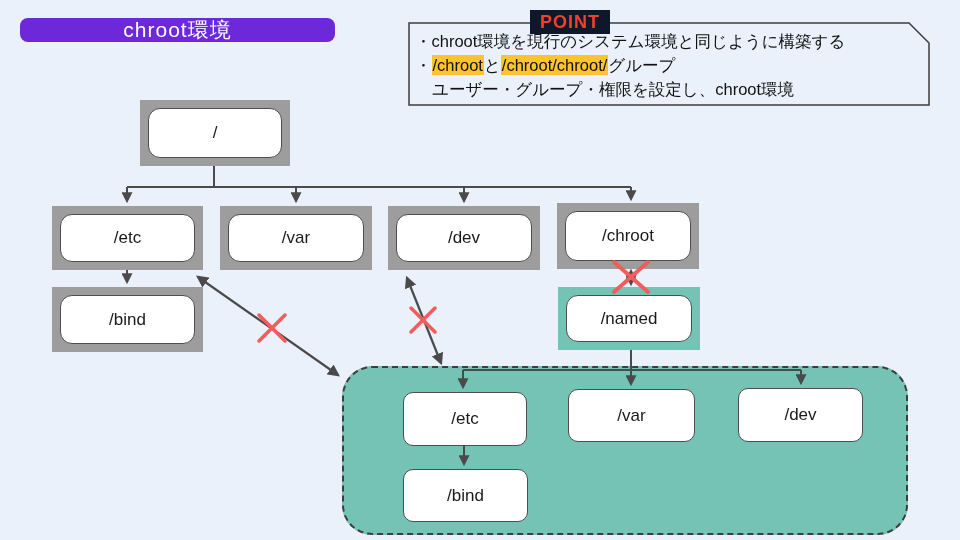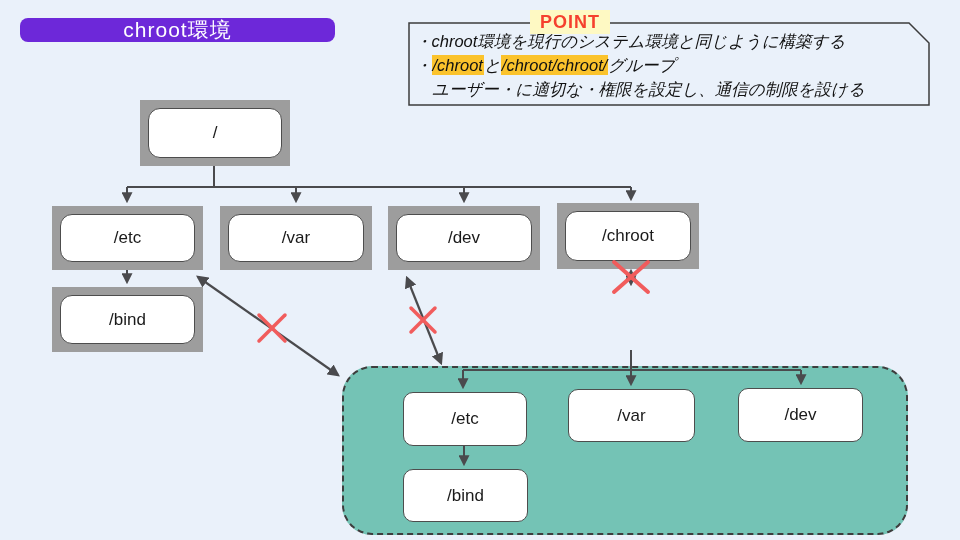--- a/index.html
+++ b/index.html
@@ -7,24 +7,24 @@
   #slide{position:relative;width:960px;height:540px;background:#eaf1fa;overflow:hidden;}
 
   
   #title-bar{position:absolute;left:20px;top:18px;width:315px;height:24px;background:#6d28d9;
     border-radius:8px;display:flex;align-items:center;justify-content:center;
     color:#ffffff;font-size:21px;font-weight:normal;letter-spacing:1px;z-index:2;}
 
   
   #point-box{position:absolute;left:408px;top:22px;width:522px;height:84px;z-index:2;}
   #point-box .frame{position:absolute;left:0;top:0;}
-  #point-heading{position:absolute;top:-12px;left:122px;padding:0 10px;background:#fef9c3;
+  #point-heading{position:absolute;top:-12px;left:122px;padding:0 10px;background:#0f172a;
     color:#f5402e;font-size:18px;font-weight:bold;letter-spacing:1px;line-height:24px;}
   #point-text{position:absolute;left:7px;top:7px;right:4px;font-size:16.5px;line-height:24px;color:#111;}
-  #point-text .row{white-space:nowrap;font-style:italic;}
+  #point-text .row{white-space:nowrap;}
   .hl{background:#fbc32c;padding:1px 1px;}
   .indent{padding-left:17px;}
 
   
   .sysnode{position:absolute;background:#9d9d9d;box-sizing:border-box;padding:8px;z-index:2;}
   .sysnode.teal{background:#74c3b5;}
   .sysnode .lbl{width:100%;height:100%;background:#ffffff;border:1.5px solid #4d4d4d;
     border-radius:12px;display:flex;align-items:center;justify-content:center;
     font-size:17px;color:#1a1a1a;box-sizing:border-box;}
 
@@ -47,41 +47,44 @@
   </div>
 
   <div id="point-box">
     <svg class="frame" width="522" height="84" viewBox="0 0 522 84">
       <path d="M1,1 H501 L521,21 V83 H1 Z" fill="none" stroke="#3c3c3c" stroke-width="1.5"></path>
     </svg>
     <span id="point-heading">POINT</span>
     <div id="point-text">
       <div class="row">・chroot環境を現行のシステム環境と同じように構築する</div>
       <div class="row"><span>・</span><span class="hl">/chroot</span><span>と</span><span class="hl">/chroot/chroot/</span><span>グループ</span></div>
-      <div class="row indent">ユーザー・に適切な・権限を設定し、通信の制限を設ける</div>
+      <div class="row indent">ユーザー・グループ・権限を設定し、chroot環境</div>
     </div>
   </div>
 
   <div class="sysnode" style="left:140px;top:100px;width:150px;height:66px;">
     <div class="lbl">/</div>
   </div>
   <div class="sysnode" style="left:52px;top:206px;width:151px;height:64px;">
     <div class="lbl">/etc</div>
   </div>
   <div class="sysnode" style="left:220px;top:206px;width:152px;height:64px;">
     <div class="lbl">/var</div>
   </div>
   <div class="sysnode" style="left:388px;top:206px;width:152px;height:64px;">
     <div class="lbl">/dev</div>
   </div>
   <div class="sysnode" style="left:557px;top:203px;width:142px;height:66px;">
     <div class="lbl">/chroot</div>
   </div>
   <div class="sysnode" style="left:52px;top:287px;width:151px;height:65px;">
     <div class="lbl">/bind</div>
+  </div>
+  <div class="sysnode teal" style="left:558px;top:287px;width:142px;height:63px;">
+    <div class="lbl">/named</div>
   </div>
 
   <div id="chroot-container"></div>
   <div class="cnode" style="left:403px;top:392px;width:124px;height:54px;">
     <span>/etc</span>
   </div>
   <div class="cnode" style="left:568px;top:389px;width:127px;height:53px;">
     <span>/var</span>
   </div>
   <div class="cnode" style="left:738px;top:388px;width:125px;height:54px;">

